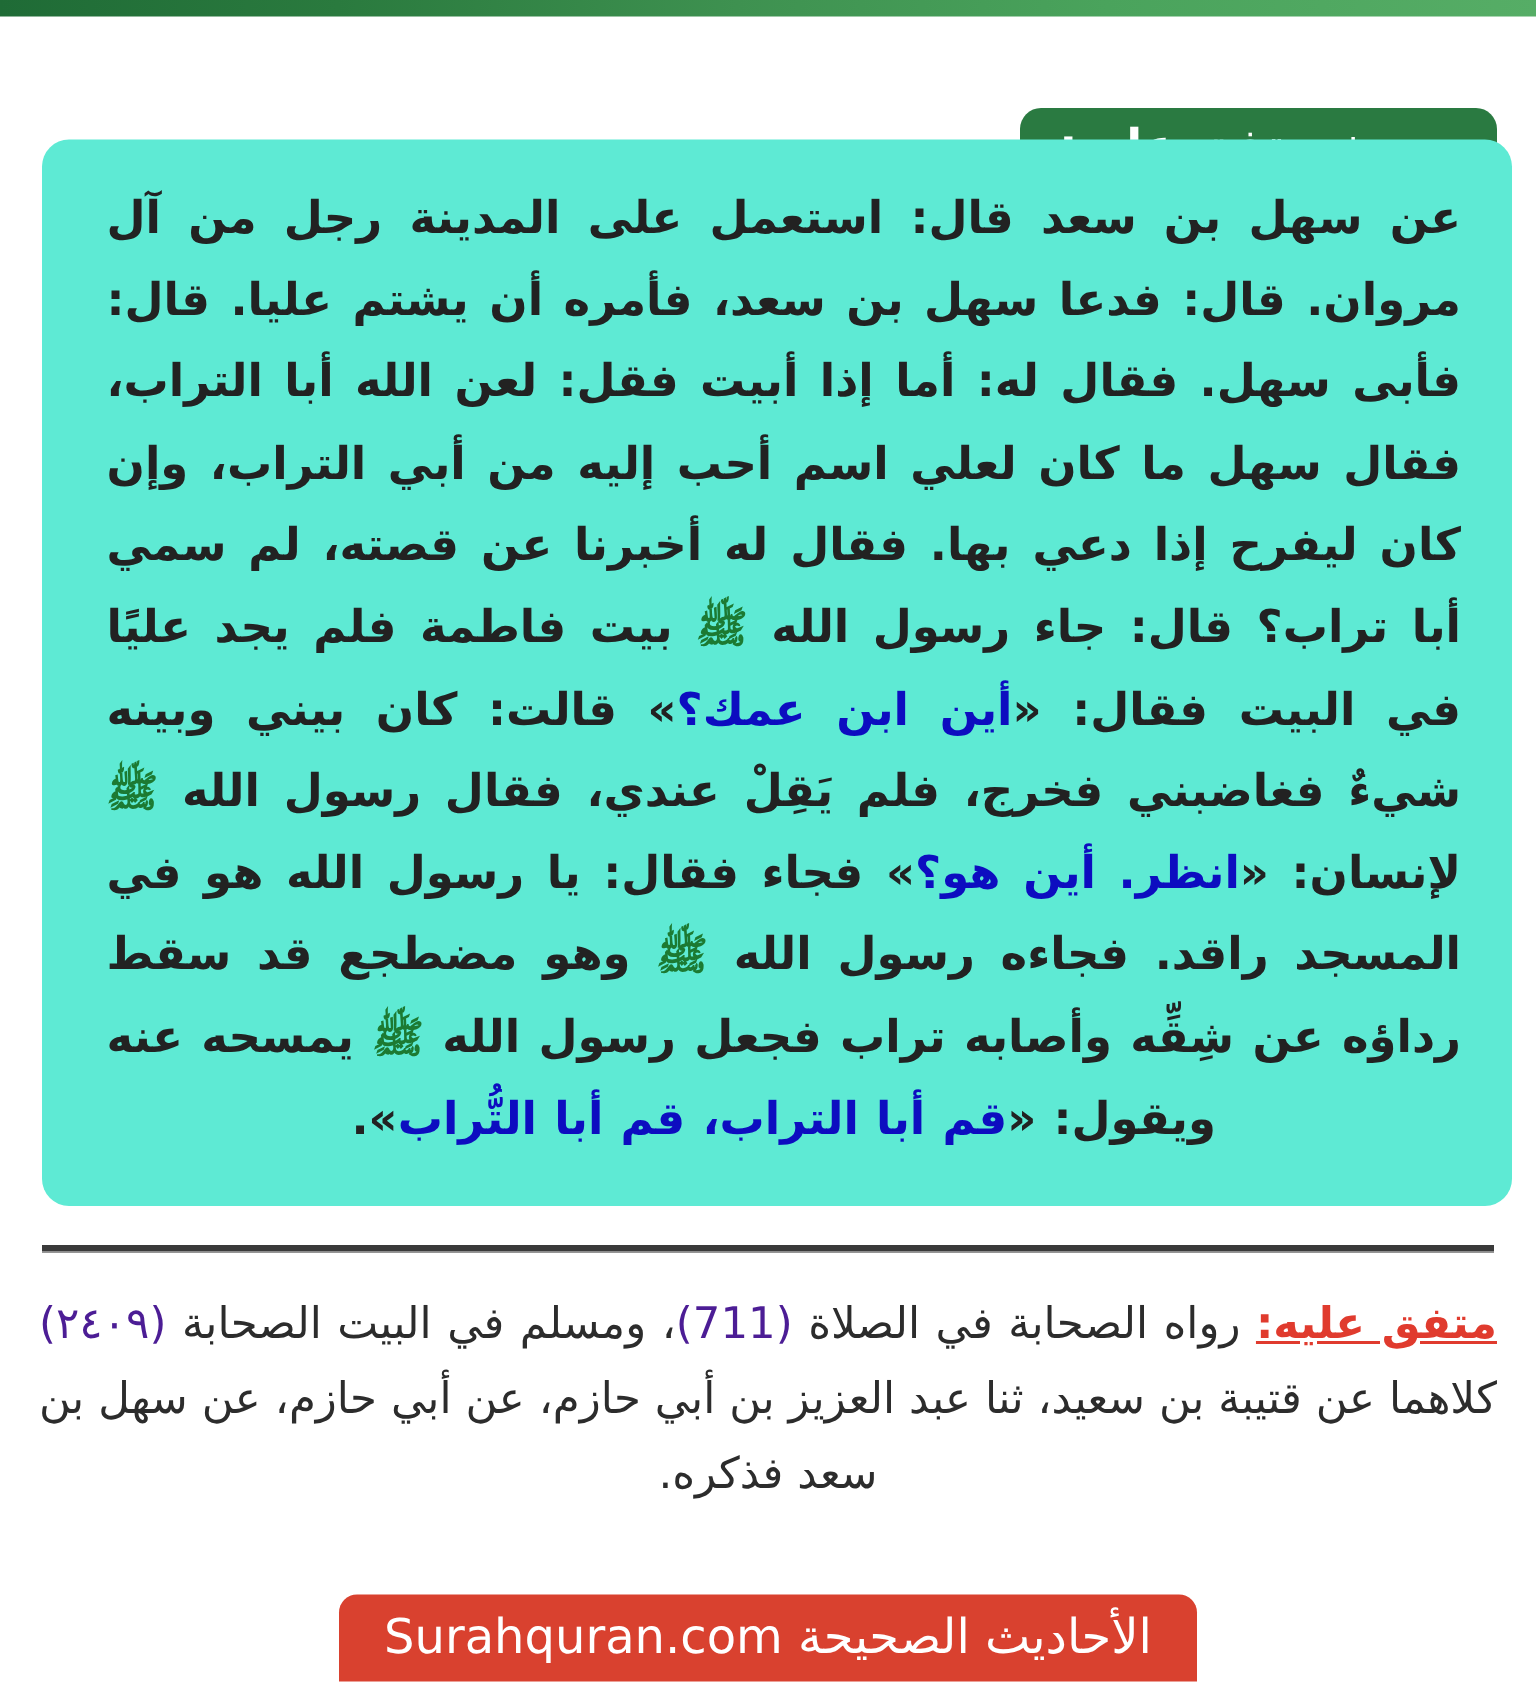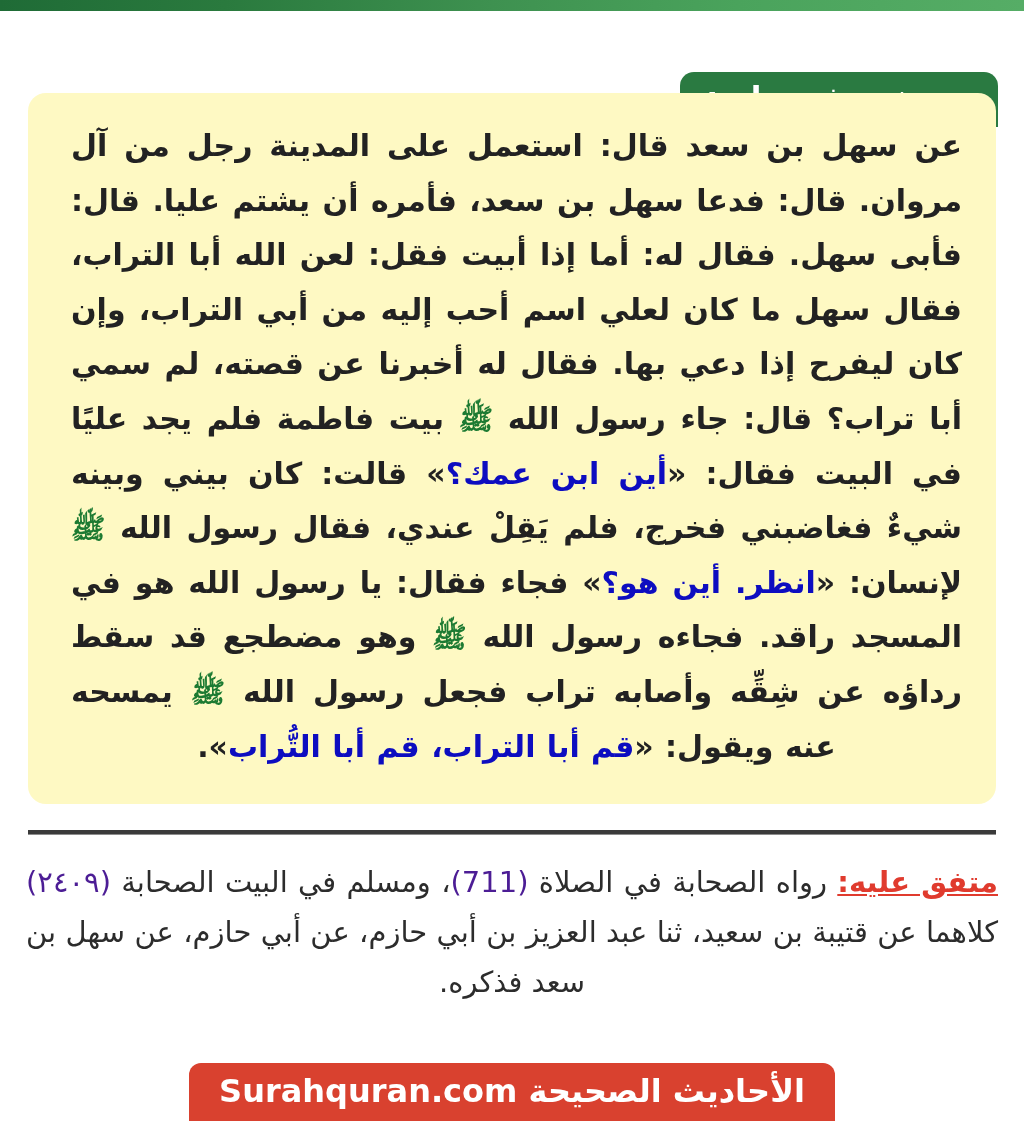--- a/index.html
+++ b/index.html
@@ -46,23 +46,23 @@
     font-weight: 700;
     line-height: 1.25;
     letter-spacing: 0;
     white-space: nowrap;
   }
 
   
   .hadith-panel {
     position: absolute;
     top: 93px;
-    right: 28px;
+    right: 16px;
     left: 28px;
-    background: #fef9c3;
+    background: #5eead4;
     border-radius: 18px;
     padding: 26px 34px 30px 43px;
     box-sizing: border-box;
   }
   .hadith-text {
     color: #222222;
     font-size: 30px;
     font-weight: 700;
     line-height: 1.82;
     text-align: justify;
@@ -121,21 +121,21 @@
     width: 100%;
     display: flex;
     justify-content: center;
   }
   .brand-banner {
     background: #d9412f;
     color: #ffffff;
     border-radius: 12px 12px 0 0;
     padding: 9px 30px 11px 30px;
     font-size: 32px;
-    font-weight: 700;
+    font-weight: 400;
     line-height: 1.2;
     white-space: nowrap;
   }
   .brand-banner .brand-latin {
     direction: ltr;
     unicode-bidi: embed;
   }
 </style>
 </head>
 <body>

